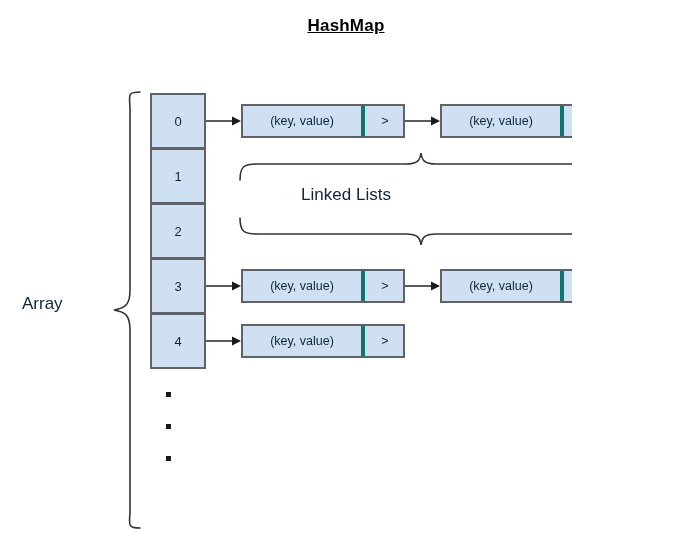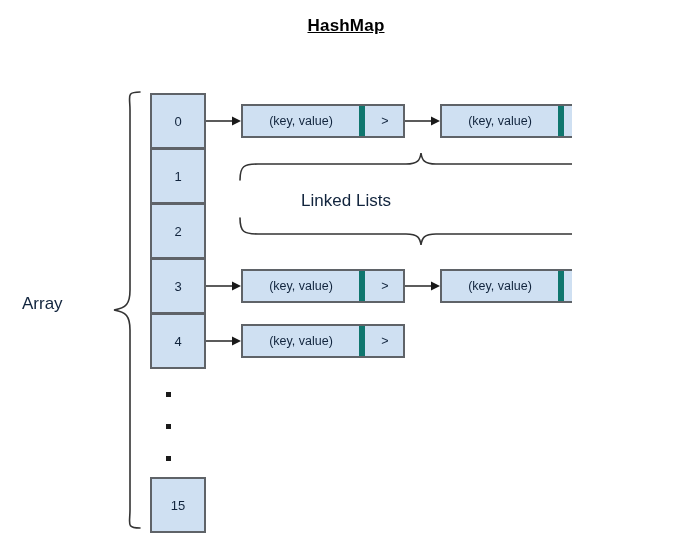--- a/index.html
+++ b/index.html
@@ -62,21 +62,21 @@
     display: flex;
     align-items: stretch;
   }
   .node .kv {
     flex: 0 0 122px;
     display: flex;
     align-items: center;
     justify-content: center;
     font-size: 12.5px;
     color: #11243d;
-    border-right: 6px solid #0f766e;
+    border-right: 4px solid #0f766e;
     box-sizing: border-box;
   }
   .node .next {
     flex: 0 0 40px;
     display: flex;
     align-items: center;
     justify-content: center;
     font-size: 12.5px;
     color: #11243d;
   }
@@ -103,21 +103,21 @@
     font-size: 17px;
     color: #11243d;
     white-space: nowrap;
   }
   #array-label {
     left: 22px;
     top: 294px;
   }
   #linked-lists-label {
     left: 0;
-    top: 191px;
+    top: 185px;
     width: 692px;
     text-align: center;
   }
 
   
   .brace {
     position: absolute;
     display: block;
   }
 </style>
@@ -153,23 +153,20 @@
     <span>3</span>
   </div>
   <div class="cell slot" style="top:313px;">
     <span>4</span>
   </div>
 
   <div class="dot" style="top:392px;"></div>
   <div class="dot" style="top:424px;"></div>
   <div class="dot" style="top:456px;"></div>
 
-  <div class="cell slot" style="top:477px;">
-    <span>15</span>
-  </div>
 
   <svg class="arrow" style="left:206px; top:115px;" width="36" height="12" viewBox="0 0 36 12">
     <line x1="0" y1="6" x2="26" y2="6" stroke="#333333" stroke-width="1.6"></line>
     <polygon points="26,1.5 35,6 26,10.5" fill="#1a1a1a"></polygon>
   </svg>
 
   <div class="node" style="left:241px; top:104px; width:164px;">
     <span class="kv">(key, value)</span>
     <span class="next">&gt;</span>
   </div>

